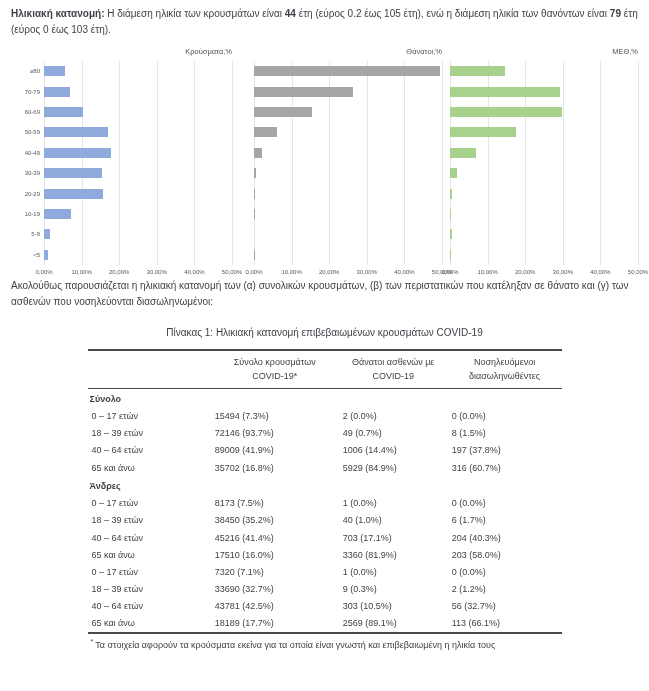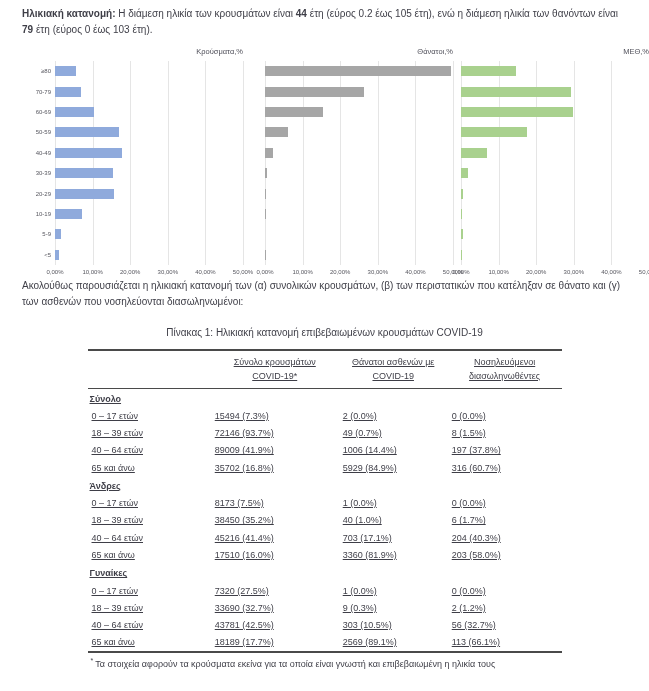--- a/index.html
+++ b/index.html
@@ -1,18 +1,18 @@
 <!DOCTYPE html>
 <html><head>
 <meta charset="utf-8">
 <style>
   html,body{margin:0;padding:0;background:#ffffff;}
   .page{
     width:649px;height:691px;box-sizing:border-box;
-    padding:6px 22px;position:relative;overflow:hidden;
+    padding:6px 11px;position:relative;overflow:hidden;
     background:#ffffff;color:#3e3e47;
     font-family:"Liberation Sans",sans-serif;
   }
   
   .intro{font-size:10px;line-height:1.6;margin:0;max-width:637px;}
   .intro b{font-weight:bold;}
   
   .charts{display:flex;margin-top:9px;padding-left:6px;}
   .chart{box-sizing:border-box;}
   .chart-2{margin-left:8px;}
@@ -28,21 +28,21 @@
   .bar-row{flex:1;display:flex;align-items:center;}
   .bar{height:10px;}
   .x-axis{position:relative;height:9px;margin-top:4px;font-size:6px;color:#57575f;width:188px;}
   .tick{position:absolute;transform:translateX(-50%);white-space:nowrap;}
   
   .following{font-size:10px;line-height:1.6;margin:0 0 0 0;max-width:637px;}
   
   .table-wrap{width:474px;margin:17px auto 0;}
   .table-title{font-size:10px;text-align:center;margin-bottom:11px;color:#3e3e47;}
   table.data{width:100%;border-collapse:collapse;font-size:9px;color:#3e3e47;
-    border-top:2px solid #4a4a4a;border-bottom:2px solid #4a4a4a;text-decoration:underline;}
+    border-top:2px solid #4a4a4a;border-bottom:2px solid #4a4a4a;}
   table.data thead th{font-weight:normal;text-align:center;vertical-align:middle;
     padding:5px 10px;line-height:1.5;border-bottom:1.5px solid #4a4a4a;}
   table.data td{padding:2.5px 4px;line-height:1.35;}
   td.row-label{text-align:left;padding-left:15px;}
   tr.section-row td{font-weight:bold;text-align:left;padding-left:2px;padding-top:4px;}
   col.c1{width:26%;} col.c2{width:27%;} col.c3{width:23%;} col.c4{width:24%;}
   .footnote{font-size:9px;margin-top:4px;padding-left:3px;color:#3e3e47;}
   .footnote sup{font-size:7px;margin-right:2px;}
 </style>
 </head>
@@ -299,26 +299,23 @@
             <td>45216 (41.4%)</td>
             <td>703 (17.1%)</td>
             <td>204 (40.3%)</td>
           </tr>
           <tr class="data-row">
             <td class="row-label">65 και άνω</td>
             <td>17510 (16.0%)</td>
             <td>3360 (81.9%)</td>
             <td>203 (58.0%)</td>
           </tr>
-          <tr class="section-row">
-            <td colspan="4">Γυναίκες</td>
-          </tr>
           <tr class="data-row">
             <td class="row-label">0 – 17 ετών</td>
-            <td>7320 (27.5%)</td>
+            <td>7320 (7.1%)</td>
             <td>1 (0.0%)</td>
             <td>0 (0.0%)</td>
           </tr>
           <tr class="data-row">
             <td class="row-label">18 – 39 ετών</td>
             <td>33690 (32.7%)</td>
             <td>9 (0.3%)</td>
             <td>2 (1.2%)</td>
           </tr>
           <tr class="data-row">

